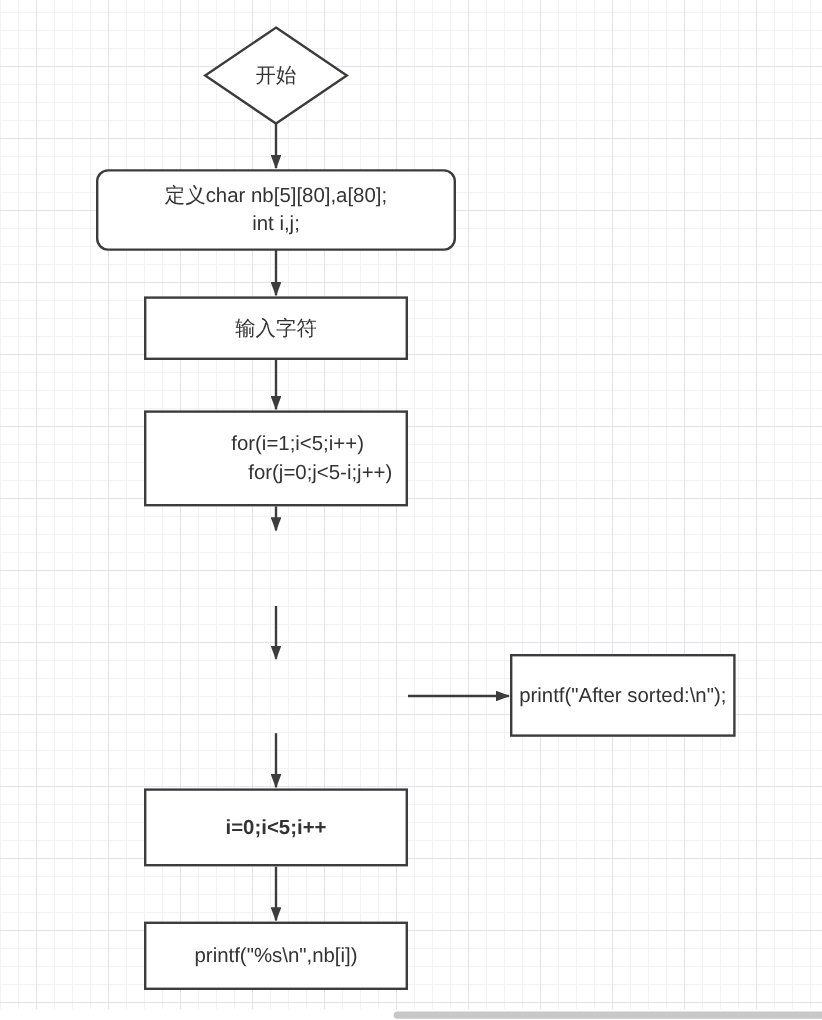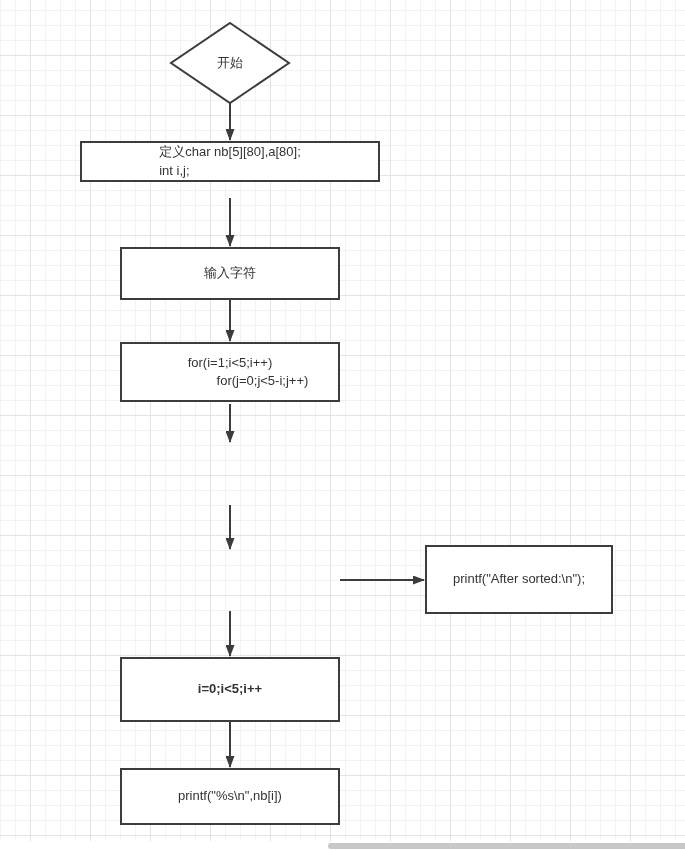--- a/index.html
+++ b/index.html
@@ -52,23 +52,23 @@
     stroke-width: 2;
   }
   #edges marker path { fill: var(--shape_stroke); }
 
   .node {
     position: absolute;
     display: flex;
     align-items: center;
     justify-content: center;
     color: var(--text_color);
-    font-size: 13px;
+    font-size: 17px;
     line-height: 1.4;
-    text-align: left;
+    text-align: center;
   }
   .node.rect {
     background: var(--shape_fill);
     border: 2px solid var(--shape_stroke);
   }
   .node .label { white-space: pre-line; }
   .node .label.code-indent { white-space: pre; }
 
   #scroll-strip {
     position: absolute;
@@ -107,30 +107,30 @@
     <line x1="230" y1="722" x2="230" y2="767" marker-end="url(#arrowhead)"></line>
     <line x1="340" y1="580" x2="424" y2="580" marker-end="url(#arrowhead)"></line>
 
     <polygon class="shape" points="230,23 289,63 230,103 171,63"></polygon>
   </svg>
 
   <div class="node" style="left:170px; top:23px; width:120px; height:80px;">
     <span class="label">开始</span>
   </div>
 
-  <div class="node rect" style="left:80px; top:141px; width:300px; height:41px;">
+  <div class="node rect" style="left:80px; top:141px; width:300px; height:68px;border-radius:10px;">
     <span class="label">定义char nb[5][80],a[80];
 int i,j;</span>
   </div>
 
   <div class="node rect" style="left:120px; top:247px; width:220px; height:53px;">
     <span class="label">输入字符</span>
   </div>
 
-  <div class="node rect" style="left:120px; top:342px; width:220px; height:60px;padding-left:36px;">
+  <div class="node rect" style="left:120px; top:342px; width:220px; height:80px;padding-left:36px;">
     <span class="label code-indent">for(i=1;i&lt;5;i++)
         for(j=0;j&lt;5-i;j++)</span>
   </div>
 
 
 
   <div class="node rect" style="left:425px; top:545px; width:188px; height:69px;">
     <span class="label">printf("After sorted:\n");</span>
   </div>
 

